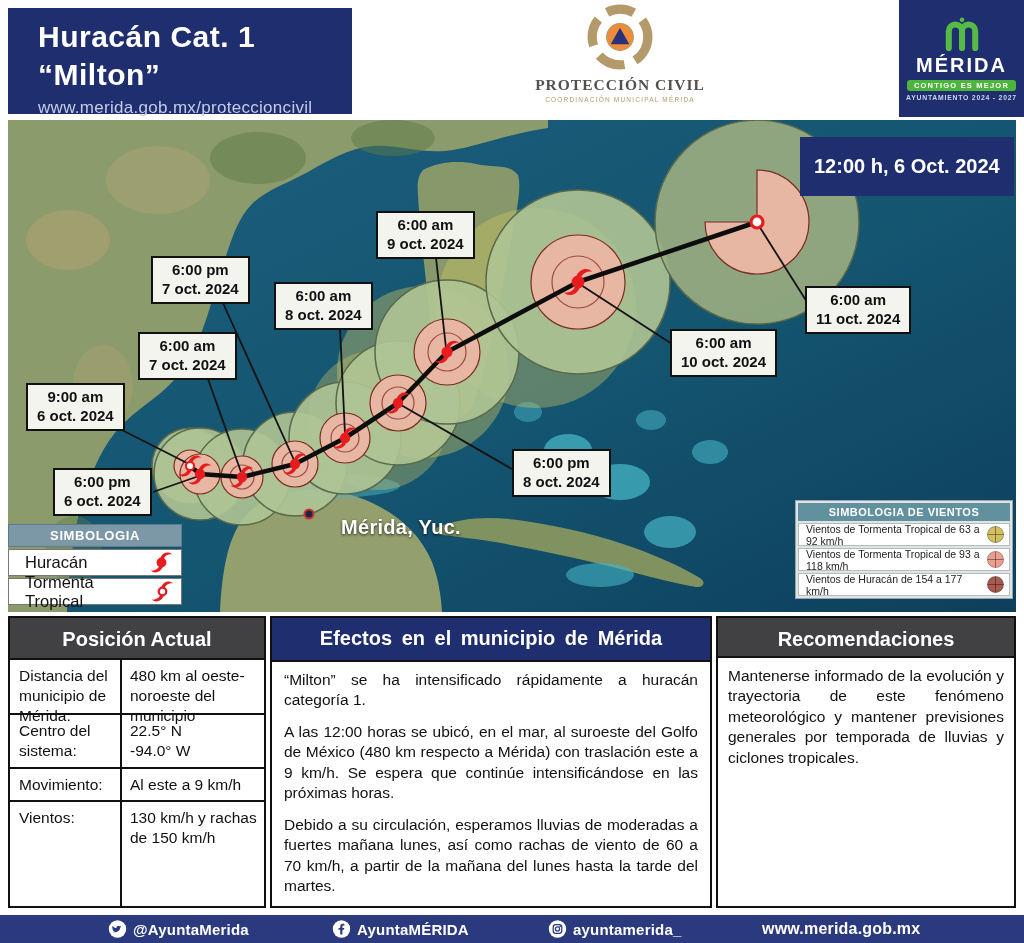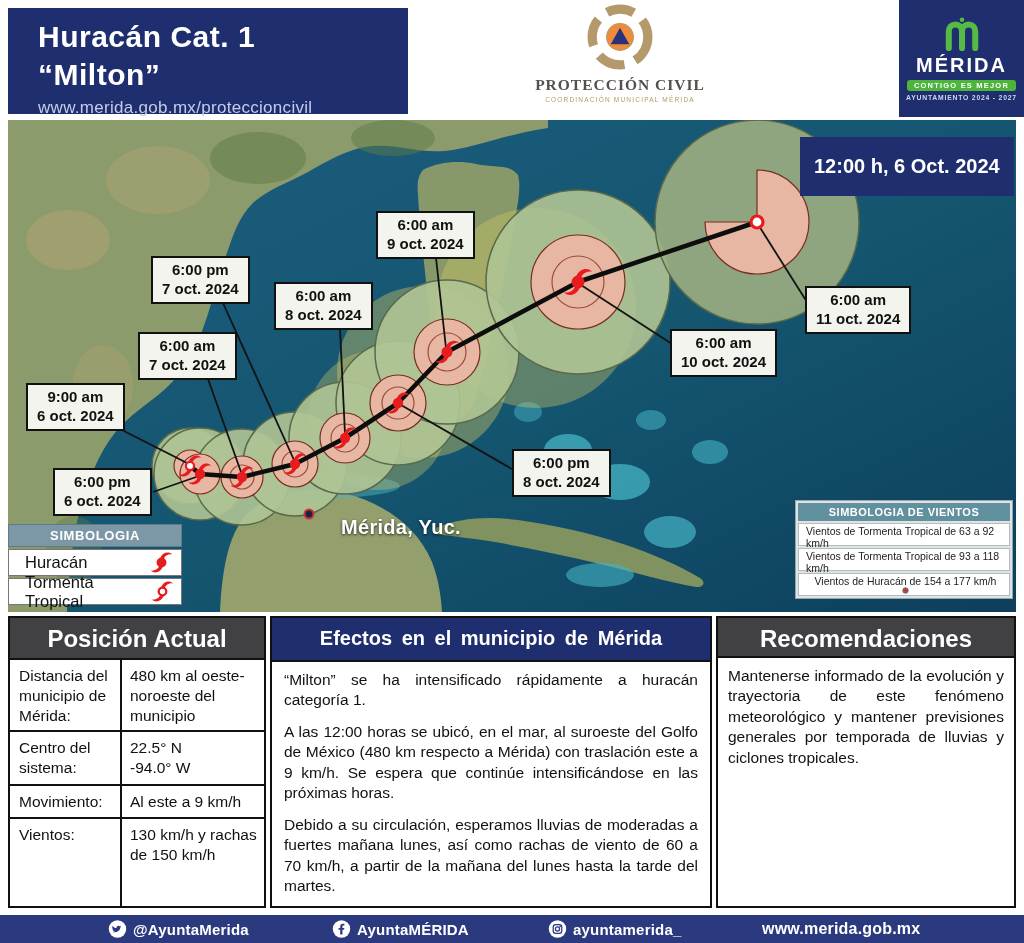--- a/index.html
+++ b/index.html
@@ -1,20 +1,20 @@
 <!DOCTYPE html>
 <html><head>
 <meta charset="utf-8">
 <style>
   * { margin:0; padding:0; box-sizing:border-box; }
   body { width:1024px; height:943px; background:#fff; font-family:"Liberation Sans","DejaVu Sans",sans-serif; position:relative; overflow:hidden; }
   .abs { position:absolute; }
 
   
-  .title-box { left:8px; top:8px; width:400px; height:106px; background:#1e2e6e; color:#fff; padding:10px 0 0 30px; }
+  .title-box { left:8px; top:8px; width:344px; height:106px; background:#1e2e6e; color:#fff; padding:10px 0 0 30px; }
   .title-line { font-size:30px; font-weight:bold; line-height:1.25; letter-spacing:.5px; }
   .hdr-url { font-size:17px; color:#c5cde6; margin-top:5px; letter-spacing:.3px; }
   .pc-wrap { left:528px; top:4px; width:184px; text-align:center; }
   .pc-name { font-family:"Liberation Serif","DejaVu Serif",serif; font-size:15.5px; font-weight:bold; color:#55504c; letter-spacing:1px; margin-top:2px; }
   .pc-sub { font-size:6.5px; color:#b49a6a; letter-spacing:1.2px; margin-top:2px; }
   .merida-box { left:899px; top:0; width:125px; height:117px; background:#1e2e6e; display:flex; flex-direction:column; align-items:center; justify-content:center; gap:3px; }
   .merida-name { color:#fff; font-size:20px; font-weight:bold; letter-spacing:2px; }
   .merida-badge { background:#4db43c; color:#fff; font-size:7.5px; font-weight:bold; letter-spacing:1.2px; padding:1px 7px; border-radius:3px; }
   .merida-term { color:#cfd6ef; font-size:6.8px; letter-spacing:.8px; font-weight:bold; }
 
@@ -24,26 +24,26 @@
   .stamp { left:792px; top:17px; background:#1e2e6e; color:#fff; font-size:20px; font-weight:bold; padding:18px 14px; }
   .map-label { position:absolute; background:#f4f4ef; border:2px solid #111; color:#111; font-weight:bold; font-size:15px; line-height:1.25; text-align:center; padding:3px 9px; white-space:nowrap; }
   .city { left:333px; top:396px; color:#fff; font-weight:bold; font-size:20px; text-shadow:0 1px 3px rgba(0,0,0,.8); letter-spacing:.3px; }
 
   .simb { left:0; top:404px; width:174px; }
   .simb-hdr { background:#7c97a5; border:1px solid #5f7b8a; color:#fff; font-size:13px; font-weight:bold; text-align:center; letter-spacing:.6px; padding:3px 0; }
   .simb-row { background:#fff; border:1px solid #777; margin-top:2px; height:27px; padding:2px 8px 2px 16px; font-size:16.5px; color:#111; display:flex; align-items:center; justify-content:space-between; }
 
   .winds { left:749px; top:380px; width:218px; background:#dfe3e4; border:1px solid #97a6ab; padding:2px;margin-left:38px; }
   .winds-hdr { background:#61909f; color:#fff; font-size:11px; font-weight:bold; text-align:center; letter-spacing:.5px; padding:3px 0; }
-  .winds-row { background:#fff; border:1px solid #b5bcbf; margin-top:2px; height:23px; padding:1px 4px 1px 7px; font-size:10.5px; color:#222; display:flex; align-items:center;flex-direction:column; }
+  .winds-row { background:#fff; border:1px solid #b5bcbf; margin-top:2px; height:23px; padding:1px 4px 1px 7px; font-size:10.5px; color:#222; display:flex; align-items:center; }
   .winds-row span { flex:1; }
 
   
   .col1 { left:8px; top:616px; width:258px; height:292px; border:2.5px solid #111; background:#fff; display:flex; flex-direction:column; }
-  .colhdr-gray { background:#414144; color:#fff; font-size:24px; font-weight:bold; text-align:center; line-height:42px; height:42px; border-bottom:2.5px solid #111; flex:0 0 auto; }
+  .colhdr-gray { background:#414144; color:#fff; font-size:20px; font-weight:bold; text-align:center; line-height:42px; height:42px; border-bottom:2.5px solid #111; flex:0 0 auto; }
   .prow { display:flex; border-bottom:2.5px solid #111; font-size:15.5px; line-height:1.28; color:#111; flex:0 0 auto; }
   .prow:last-child { border-bottom:none; flex:1 1 auto; }
   .plabel { width:112px; padding:6px 4px 6px 9px; border-right:2.5px solid #111; }
   .pval { flex:1; padding:6px 4px 6px 8px; white-space:pre-line; }
 
   .col2 { left:270px; top:616px; width:442px; height:292px; }
   .colhdr-navy { background:#1e2e6e; color:#fff; font-size:20px; font-weight:bold; text-align:center; line-height:41px; height:46px; border:2.5px solid #111; word-spacing:4px; }
   .body2 { border:2.5px solid #111; border-top:none; background:#fff; height:246px; padding:8px 12px; font-size:15.5px; line-height:1.32; color:#111; text-align:justify; }
   .body2 p, .body3 p { margin-bottom:11px; }
 
@@ -280,21 +280,21 @@
       <svg width="19" height="19" viewBox="0 0 20 20">
           <circle cx="10" cy="10" r="8.5" stroke="#00000055" fill="#a85a50"></circle>
           <path d="M1.5,10 H18.5 M10,1.5 V18.5" stroke="#00000066" fill="none"></path>
         </svg>
     </div>
   </div>
 </div>
 
 <div class="abs col1">
   <div class="colhdr-gray">Posición Actual</div>
-  <div class="prow" style="height:72px">
+  <div class="prow" style="height:55px">
     <div class="plabel">Distancia del municipio de Mérida:</div>
     <div class="pval">480 km al oeste-noroeste del municipio</div>
   </div>
   <div class="prow" style="height:54px">
     <div class="plabel">Centro del sistema:</div>
     <div class="pval">22.5° N
 -94.0° W</div>
   </div>
   <div class="prow" style="height:33px">
     <div class="plabel">Movimiento:</div>

